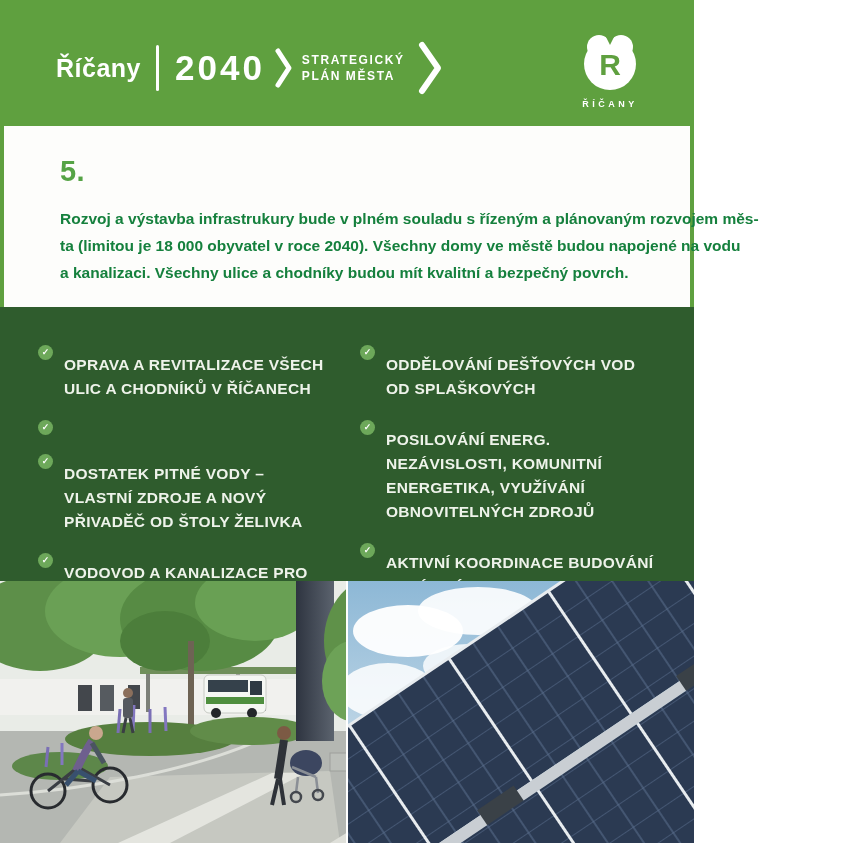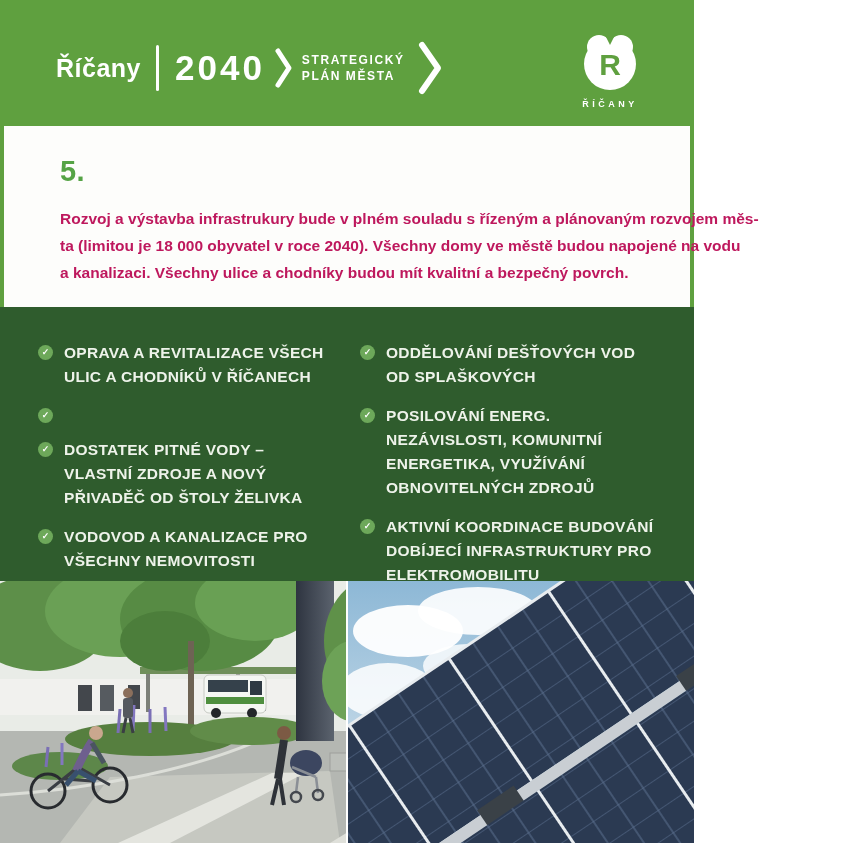--- a/index.html
+++ b/index.html
@@ -35,42 +35,42 @@
   }
   .intro h1 {
     display:flex; align-items:baseline;
     color:#55a345; font-size:29px; font-weight:bold; letter-spacing:.3px;
     line-height:1.05;
   }
   .intro h1 .num { margin-right:15px; }
   .intro-paragraph { margin-top:19px; }
   .intro-paragraph .pline {
     white-space:nowrap;
-    color:#be185d; font-size:15.5px; font-weight:bold;
+    color:#15803d; font-size:15.5px; font-weight:bold;
     line-height:27px; letter-spacing:0px;
   }
 
   
   .pillars {
     flex:0 0 274px; height:274px;
     background:#2f5c2d;
     padding:34px 38px 0 38px;
     display:grid; grid-template-columns:1fr 1fr; column-gap:26px;
   }
   .pillar-list { list-style:none; }
   .pillar-item { display:flex; align-items:flex-start; margin-bottom:15px; }
   .check {
     flex:0 0 15px; width:15px; height:15px; margin:4px 11px 0 0;
     border-radius:50%; background:#6da85a; color:#ffffff;
     font-size:9px; font-weight:bold; line-height:15px; text-align:center;
   }
   .pillar-text {
     max-width:330px;
     color:#eef3ea; font-size:15.5px; font-weight:bold;
-    line-height:24px; letter-spacing:.3px;
+    line-height:24px; letter-spacing:.3px;margin-top:12px;
   }
 
   
   .photos { flex:1 1 auto; display:flex; gap:2px; background:#ffffff; }
   .photo { height:262px; overflow:hidden; }
   .photo svg { display:block; }
 </style>
 </head>
 <body>
 

